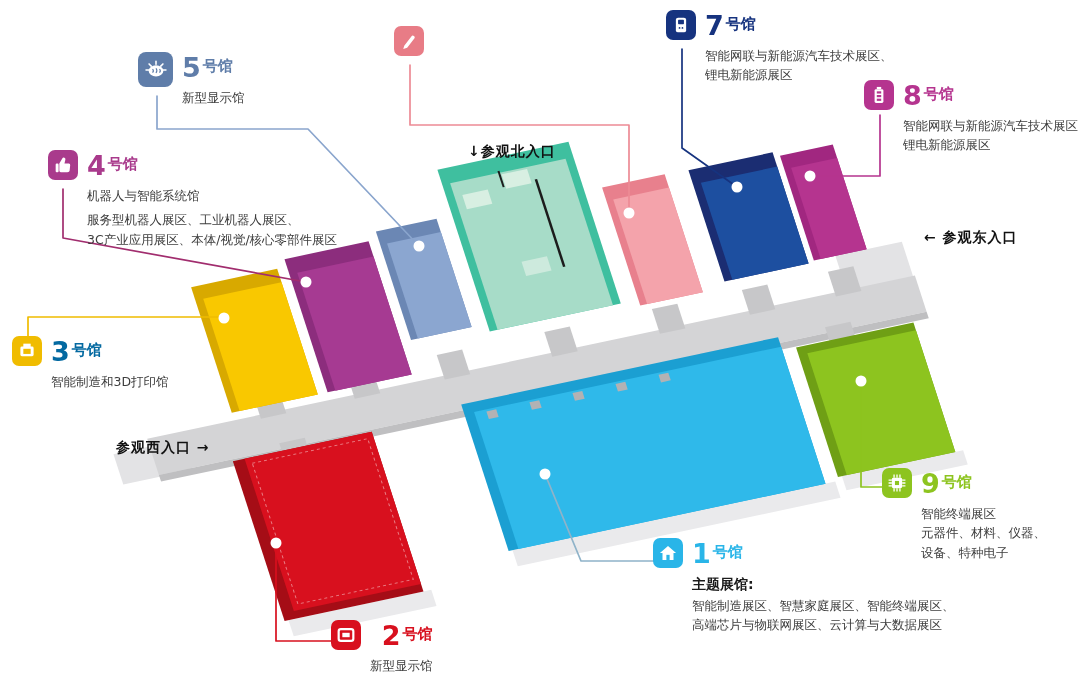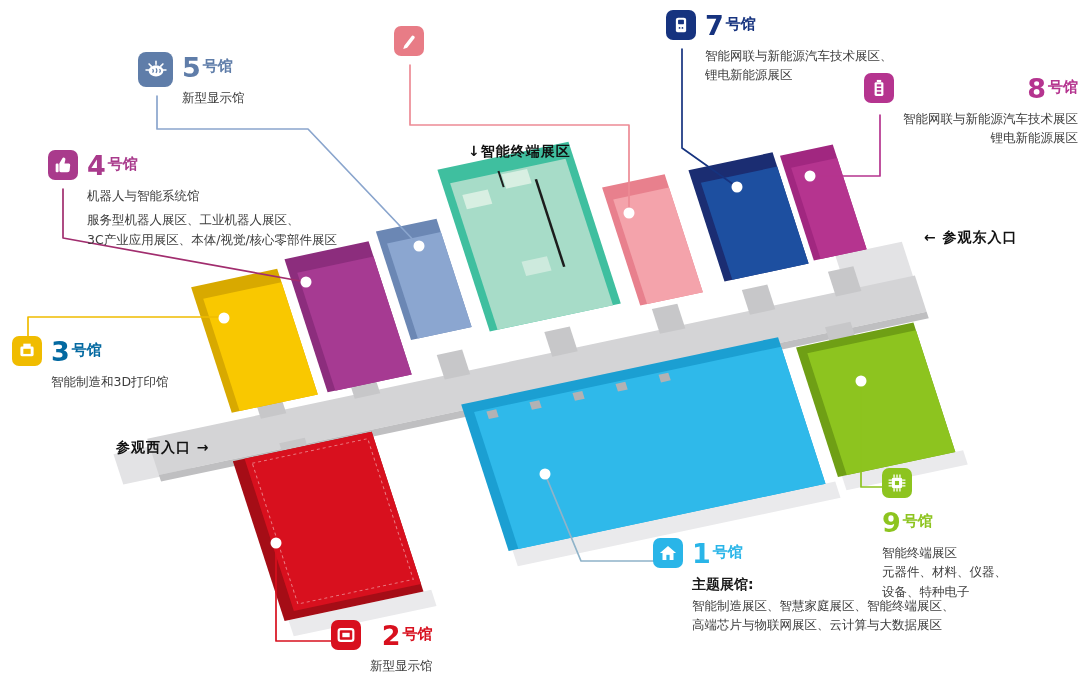--- a/index.html
+++ b/index.html
@@ -126,21 +126,21 @@
       <circle cx="419" cy="246" r="5.5"></circle>
       <circle cx="629" cy="213" r="5.5"></circle>
       <circle cx="737" cy="187" r="5.5"></circle>
       <circle cx="810" cy="176" r="5.5"></circle>
       <circle cx="276" cy="543" r="5.5"></circle>
       <circle cx="545" cy="474" r="5.5"></circle>
       <circle cx="861" cy="381" r="5.5"></circle>
     </g>
   </svg>
 
-  <div class="entrance" style="left:468px;top:143px;">↓智能终端展区</div>
+  <div class="entrance" style="left:468px;top:143px;">↓参观北入口</div>
   <div class="entrance" style="left:924px;top:229px;">← 参观东入口</div>
   <div class="entrance" style="left:116px;top:439px;">参观西入口 →</div>
 
   <div class="hall-label" style="left:138px;top:52px;">
     <div class="badge badge-lg" style="background: rgb(95, 125, 169);">
       <svg viewBox="0 0 30 30">
           <ellipse cx="15" cy="16" rx="8.5" ry="6.5" fill="#fff"></ellipse>
         <path d="M15 5 V8.5 M7 8 L9.5 10.5 M23 8 L20.5 10.5 M3.5 15 H7 M26.5 15 H23" stroke="#fff" stroke-width="1.8" stroke-linecap="round"></path>
         <path d="M11 14 q2 2 0 4 M15 13 q2 2.5 0 5.5 M19 14 q2 2 0 4" stroke="#5f7da9" stroke-width="1.3" fill="none"></path>
         </svg>
@@ -172,21 +172,21 @@
     </div>
     <div>
       <div class="hall-title" style="color: rgb(22, 51, 127);"><span class="num">7</span><span class="suf">号馆</span></div>
       <div class="hall-lines">
         <div>智能网联与新能源汽车技术展区、</div>
         <div>锂电新能源展区</div>
       </div>
     </div>
   </div>
 
-  <div class="hall-label" style="left:864px;top:73px;text-align:right;">
+  <div class="hall-label" style="left:864px;top:80px;">
     <div class="badge" style="background: rgb(181, 52, 143);">
       <svg viewBox="0 0 30 30">
           <rect x="12" y="4" width="6" height="3" fill="#fff"></rect>
         <rect x="9" y="7" width="12" height="19" rx="2" fill="#fff"></rect>
         <rect x="12" y="10" width="6" height="3" fill="#b5348f"></rect>
           <rect x="12" y="15" width="6" height="3" fill="#b5348f"></rect>
           <rect x="12" y="20" width="6" height="3" fill="#b5348f"></rect>
         </svg>
     </div>
     <div>
@@ -256,21 +256,21 @@
     <div>
       <div class="hall-title" style="color: rgb(41, 181, 232);"><span class="num">1</span><span class="suf">号馆</span></div>
       <div class="hall-lines">
         <div class="line-bold">主题展馆:</div>
         <div>智能制造展区、智慧家庭展区、智能终端展区、</div>
         <div>高端芯片与物联网展区、云计算与大数据展区</div>
       </div>
     </div>
   </div>
 
-  <div class="hall-label" style="left:882px;top:468px;flex-direction:column;">
+  <div class="hall-label" style="left:882px;top:468px;">
     <div class="badge" style="background: rgb(141, 196, 31);">
       <svg viewBox="0 0 30 30">
         <path d="M11 3.5 V8 M15 3.5 V8 M19 3.5 V8 M11 22 V26.5 M15 22 V26.5 M19 22 V26.5 M3.5 11 H8 M3.5 15 H8 M3.5 19 H8 M22 11 H26.5 M22 15 H26.5 M22 19 H26.5" stroke="#fff" stroke-width="1.8"></path>
         <rect x="8" y="8" width="14" height="14" rx="2" fill="#fff"></rect>
         <rect x="12.2" y="12.2" width="5.6" height="5.6" fill="#8dc41f"></rect>
         </svg>
     </div>
     <div>
       <div class="hall-title" style="color: rgb(141, 196, 31);"><span class="num">9</span><span class="suf">号馆</span></div>
       <div class="hall-lines">

